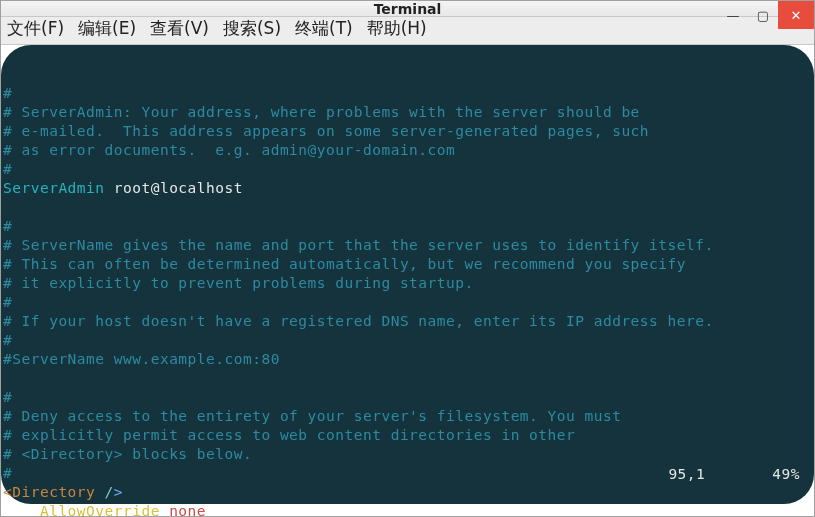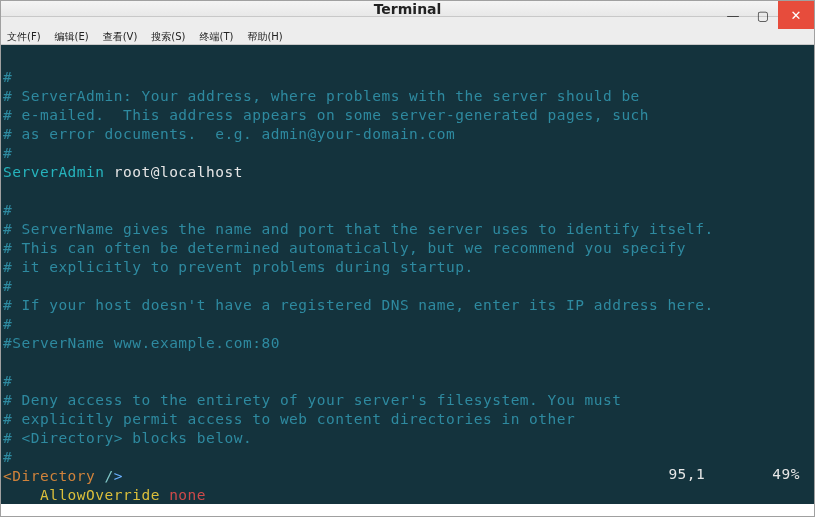--- a/index.html
+++ b/index.html
@@ -44,37 +44,38 @@
     background: #e74c3c;
     color: #fff;
     width: 36px; height: 28px;
     font-weight: bold;
   }
   .menubar {
     height: 28px;
     background: #ededed;
     border-bottom: 1px solid #c8c8c8;
     display: flex;
-    align-items: flex-end;
+    align-items: flex-start;
     padding: 0 6px;
-    font-size: 10px;
+    font-size: 17px;
     gap: 14px;
   }
   .menu-item { color: #222; white-space: nowrap; }
   .term {
     height: calc(100% - 56px);
     background: #14333d;
     color: #cdd8dc;
     font-family: "DejaVu Sans Mono", Menlo, Consolas, monospace;
     font-size: 14.5px;
     line-height: 19px;
     letter-spacing: 0.5px;
-    padding: 4px 2px 0 2px;
+    padding: 20px 2px 0 2px;
     position: relative;
     white-space: pre;
+    border-radius: 30px;
   }
   .c-comment { color: #2e8aa0; }
   .c-key     { color: #26b4bd; }
   .c-val     { color: #e6e6e6; }
   .c-tag     { color: #d1833b; }
   .c-path    { color: #7fc6c6; }
   .c-allow   { color: #dbbf3b; }
   .c-none    { color: #cf4a4a; }
   .c-close   { color: #6bb1ff; }
   .status {

